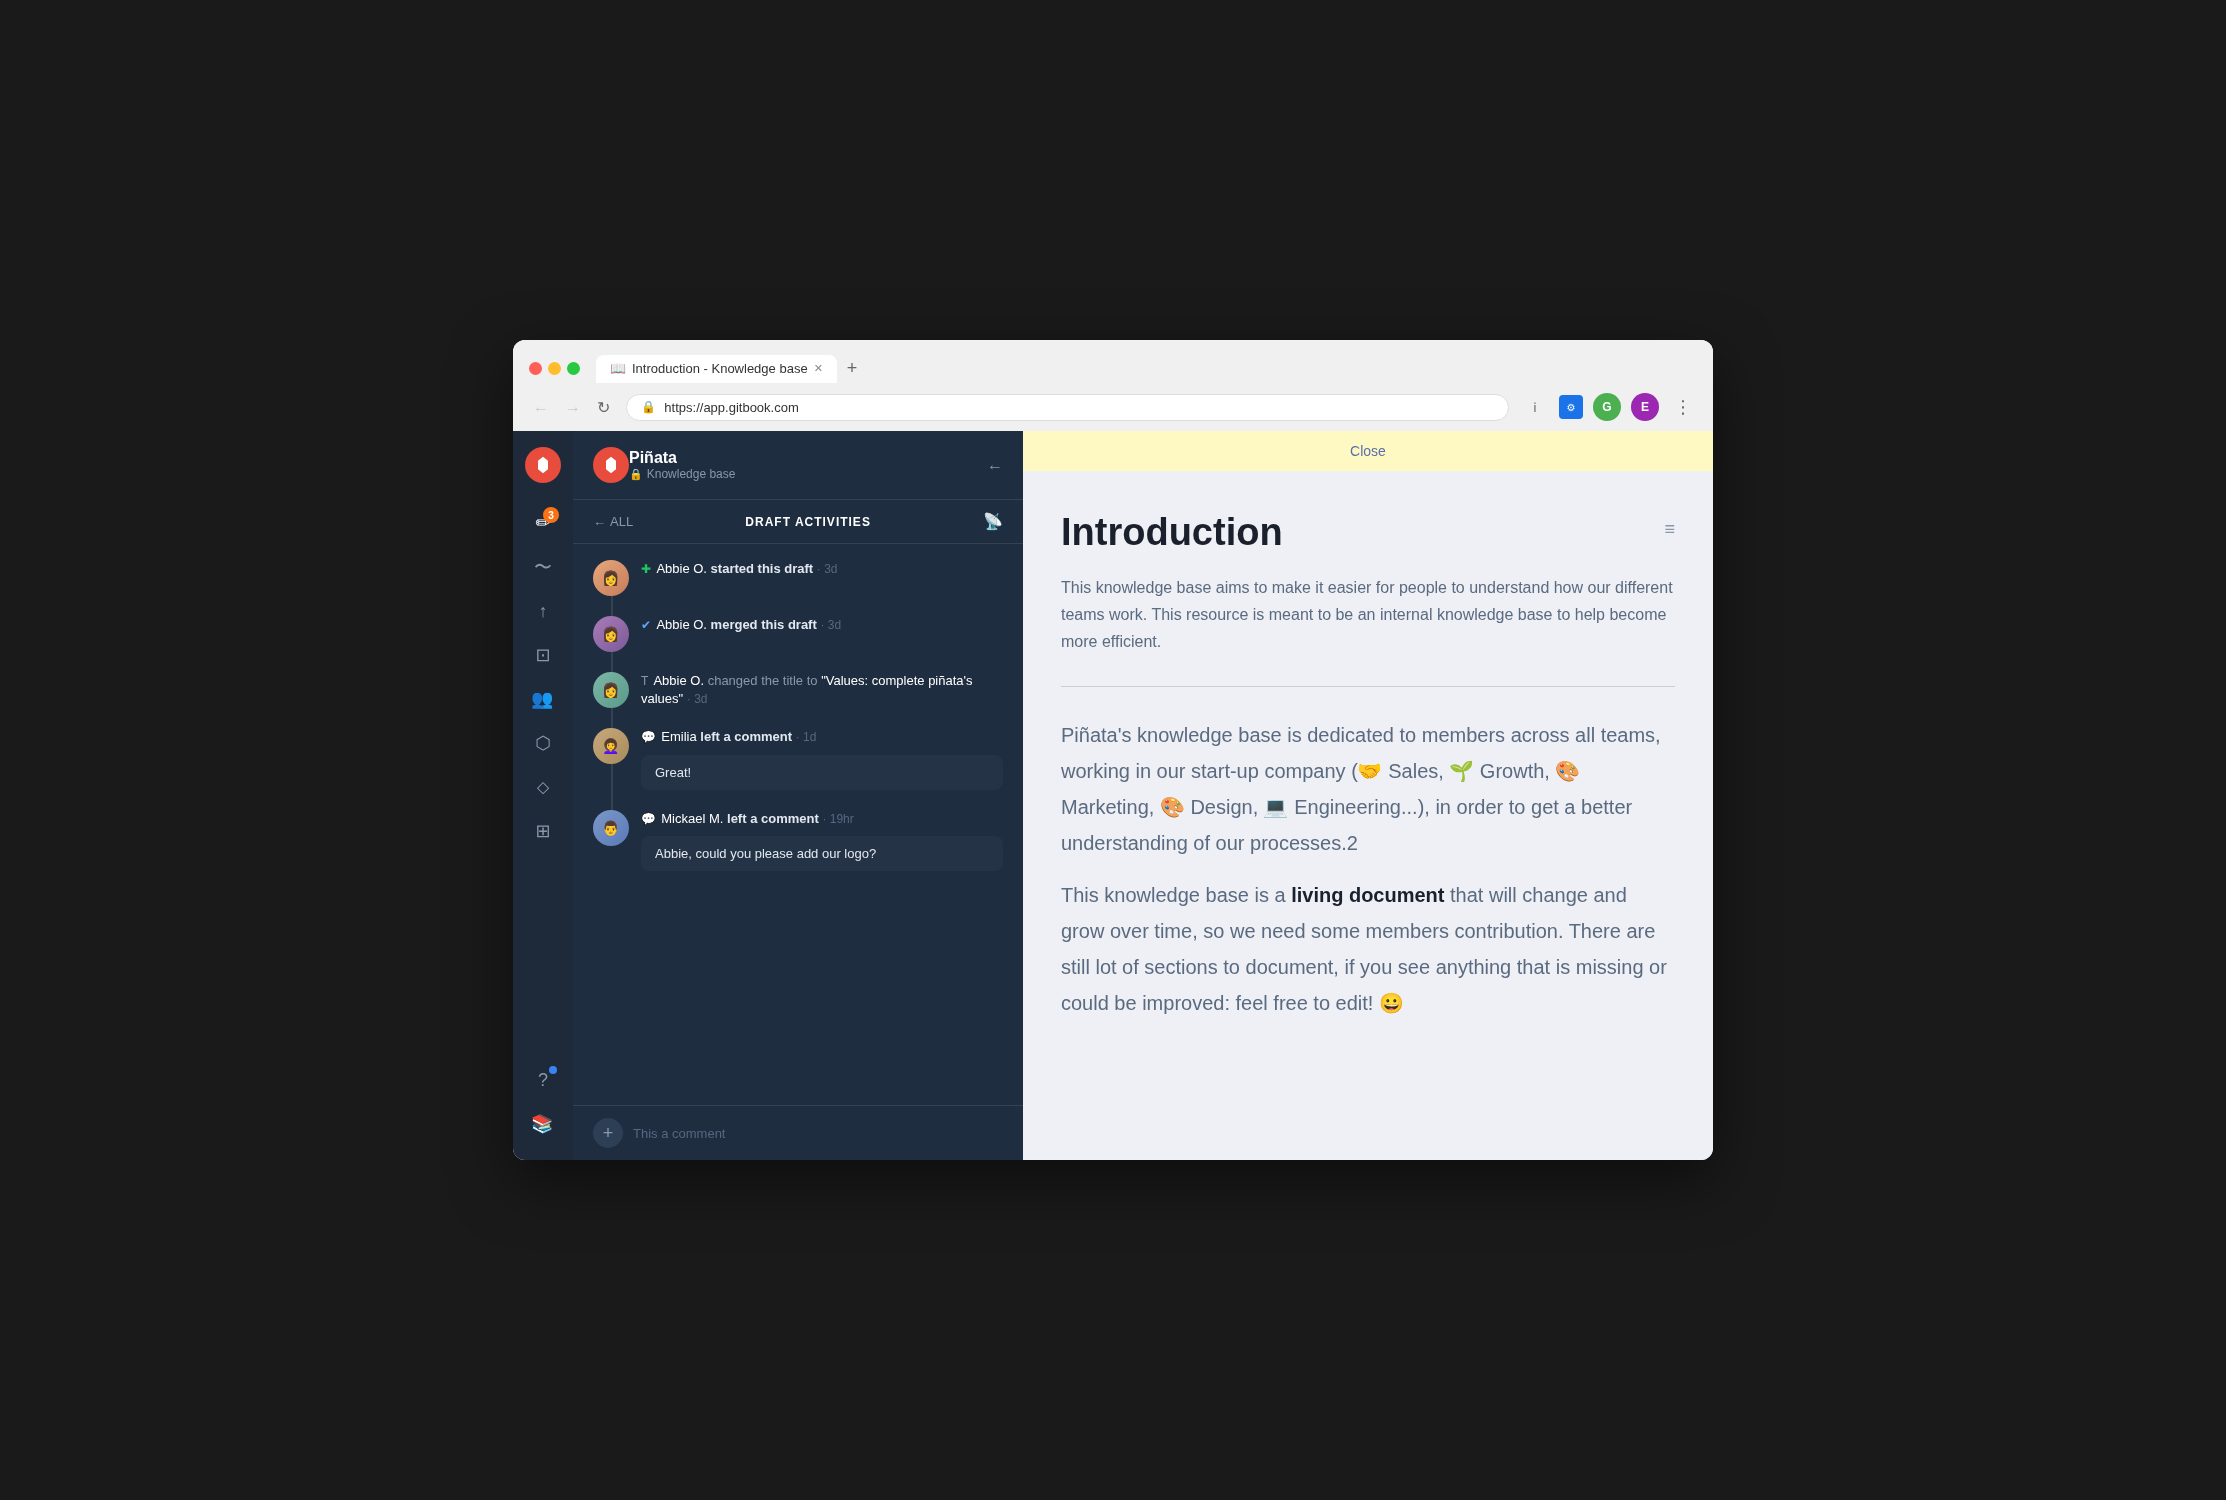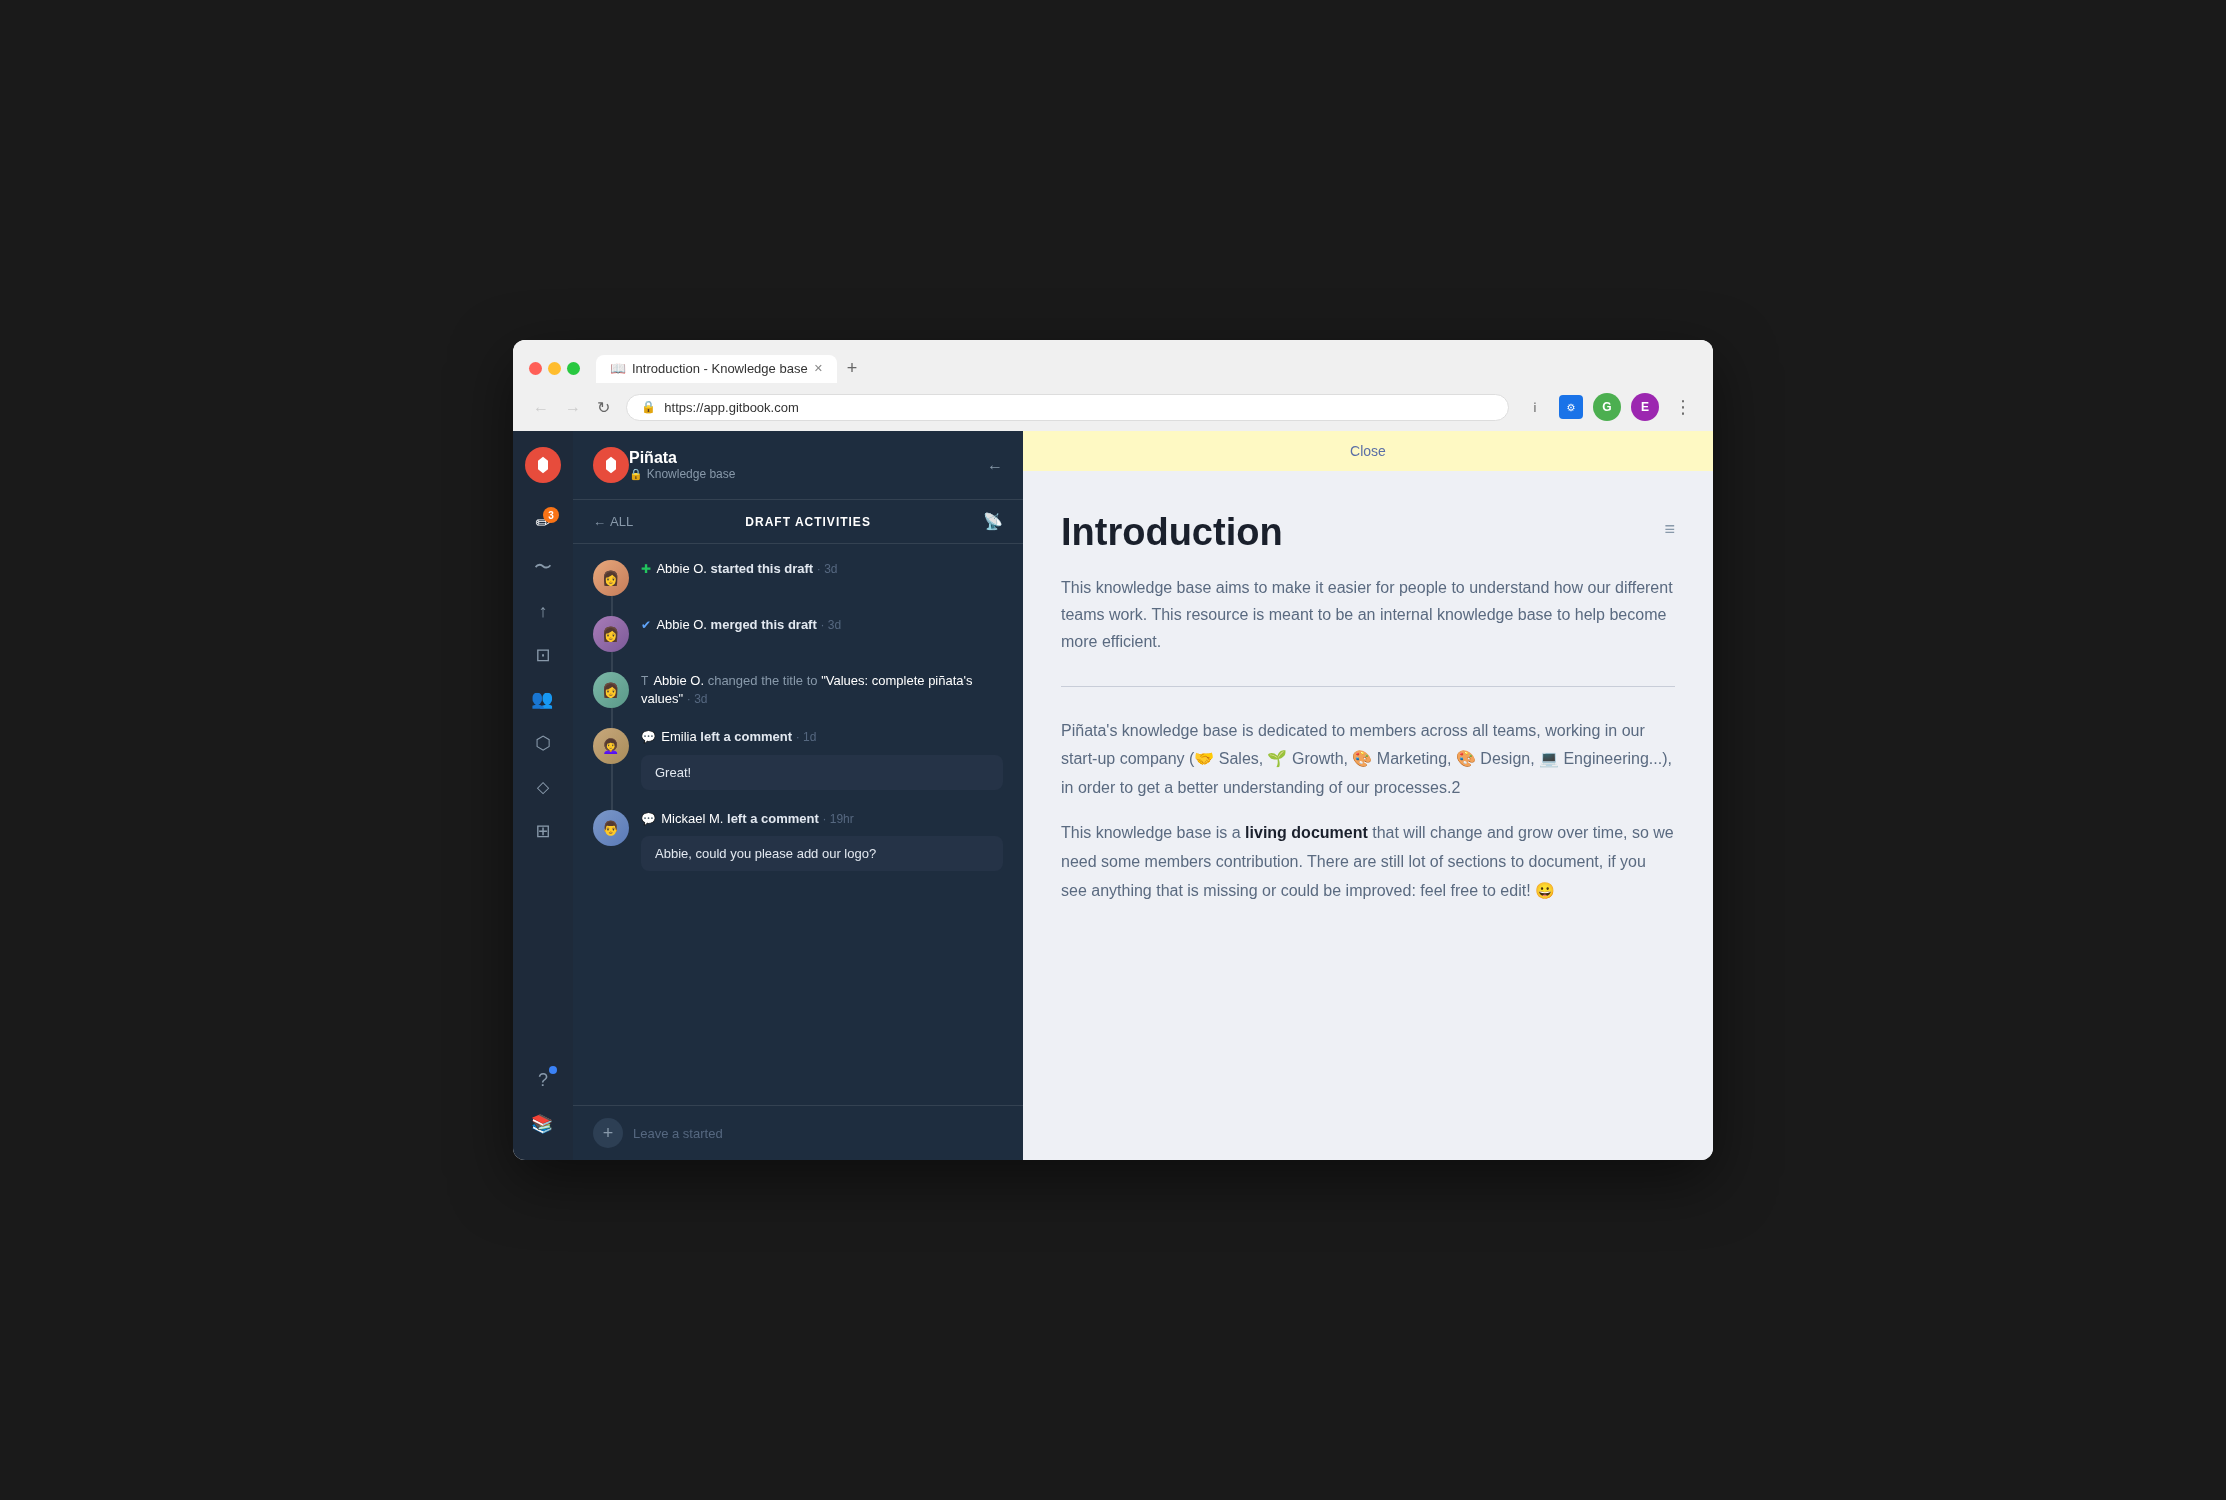--- a/index.html
+++ b/index.html
@@ -425,21 +425,21 @@
       margin: 30px 0;
     }
     .section-title {
       font-size: 26px;
       font-weight: 700;
       color: #1a202c;
       margin-bottom: 20px;
     }
     .section-text {
       color: #5a6a80;
-      font-size: 16px;
+      font-size: 20px;
       line-height: 1.8;
       margin-bottom: 16px;
       margin-top: 15px;
     }
     .section-text b {
       color: #1a202c;
       font-weight: 700;
     }
     
     .av1 { background: linear-gradient(135deg, #e8a87c, #c47c5a); }
@@ -656,21 +656,21 @@
             <div class="comment-bubble">
               <span>Abbie, could you please add our logo?</span>
             </div>
           </div>
         </div>
 
       </div>
 
       <div class="leave-comment">
         <button class="comment-plus-btn">+</button>
-        <span class="leave-comment-text">Leave a started</span>
+        <span class="leave-comment-text">This a comment</span>
       </div>
     </div>
 
     <div class="main-content">
       <div class="content-top-bar">
         <button class="close-btn">Close</button>
       </div>
       <div class="content-body">
         <div class="page-title-row">
           <h1 class="page-title">Introduction</h1>

